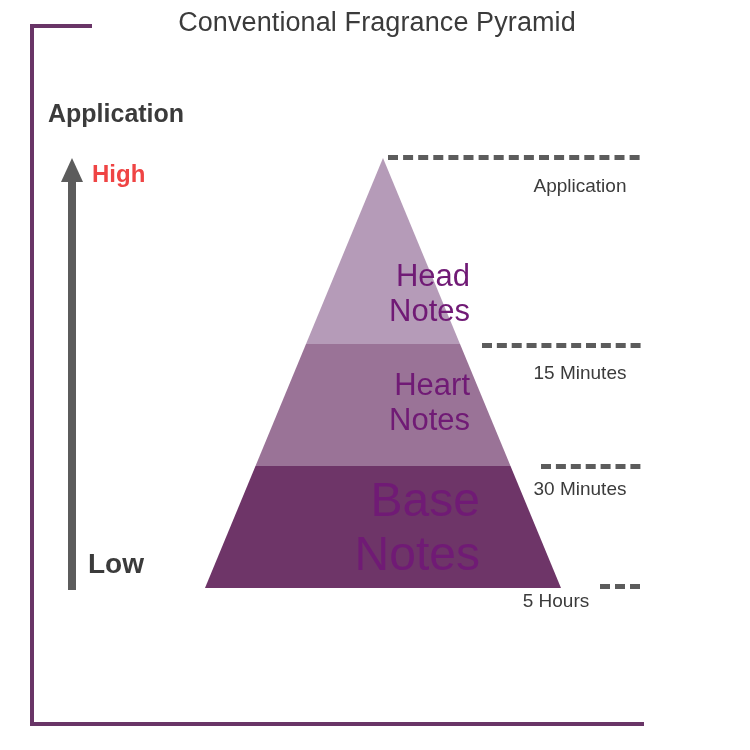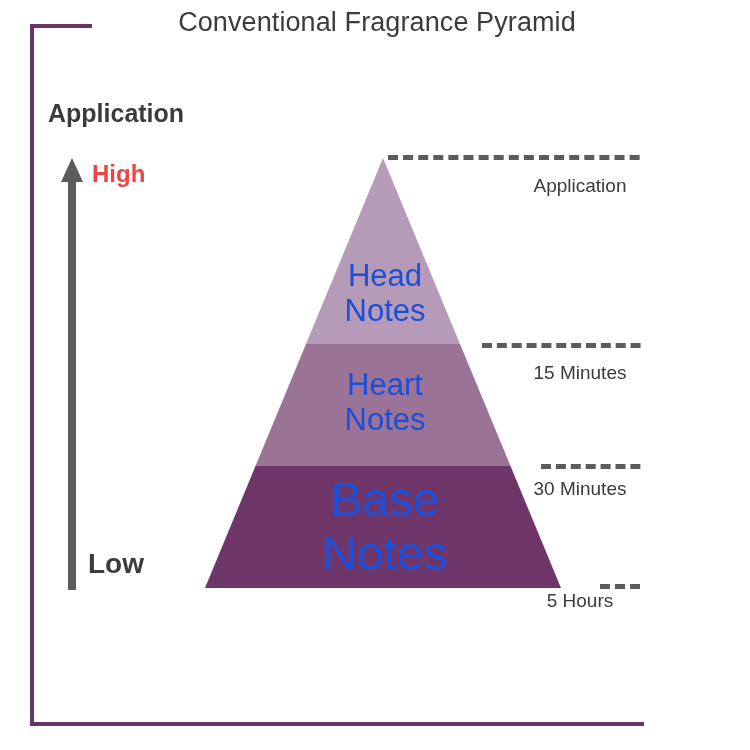--- a/index.html
+++ b/index.html
@@ -78,22 +78,22 @@
   
   .pyramid {
     position: absolute;
     left: 160px;
     top: 150px;
     width: 450px;
     height: 450px;
   }
   .tier-text {
     position: absolute;
-    color: #1d4ed8;
-    text-align: center;
+    color: #701a75;
+    text-align: right;
     line-height: 1.13;
     white-space: pre-line;
   }
   .tier-head {
     left: 300px;
     top: 258px;
     width: 170px;
     font-size: 31px;
   }
   .tier-heart {
@@ -169,15 +169,15 @@
   <div class="dash-line" style="left:388px; top:155px; width:312px;"></div>
   <div class="dash-label" style="left:460px; top:175px; width:240px;">Application</div>
 
   <div class="dash-line" style="left:482px; top:343px; width:218px;"></div>
   <div class="dash-label" style="left:460px; top:362px; width:240px;">15 Minutes</div>
 
   <div class="dash-line" style="left:541px; top:464px; width:159px;"></div>
   <div class="dash-label" style="left:460px; top:478px; width:240px;">30 Minutes</div>
 
   <div class="dash-line" style="left:600px; top:584px; width:100px;"></div>
-  <div class="dash-label" style="left:460px; top:590px; width:240px;">5 Hours</div>
+  <div class="dash-label" style="left:436px; top:590px; width:240px;">5 Hours</div>
 
 </div>
 
 </body></html>

